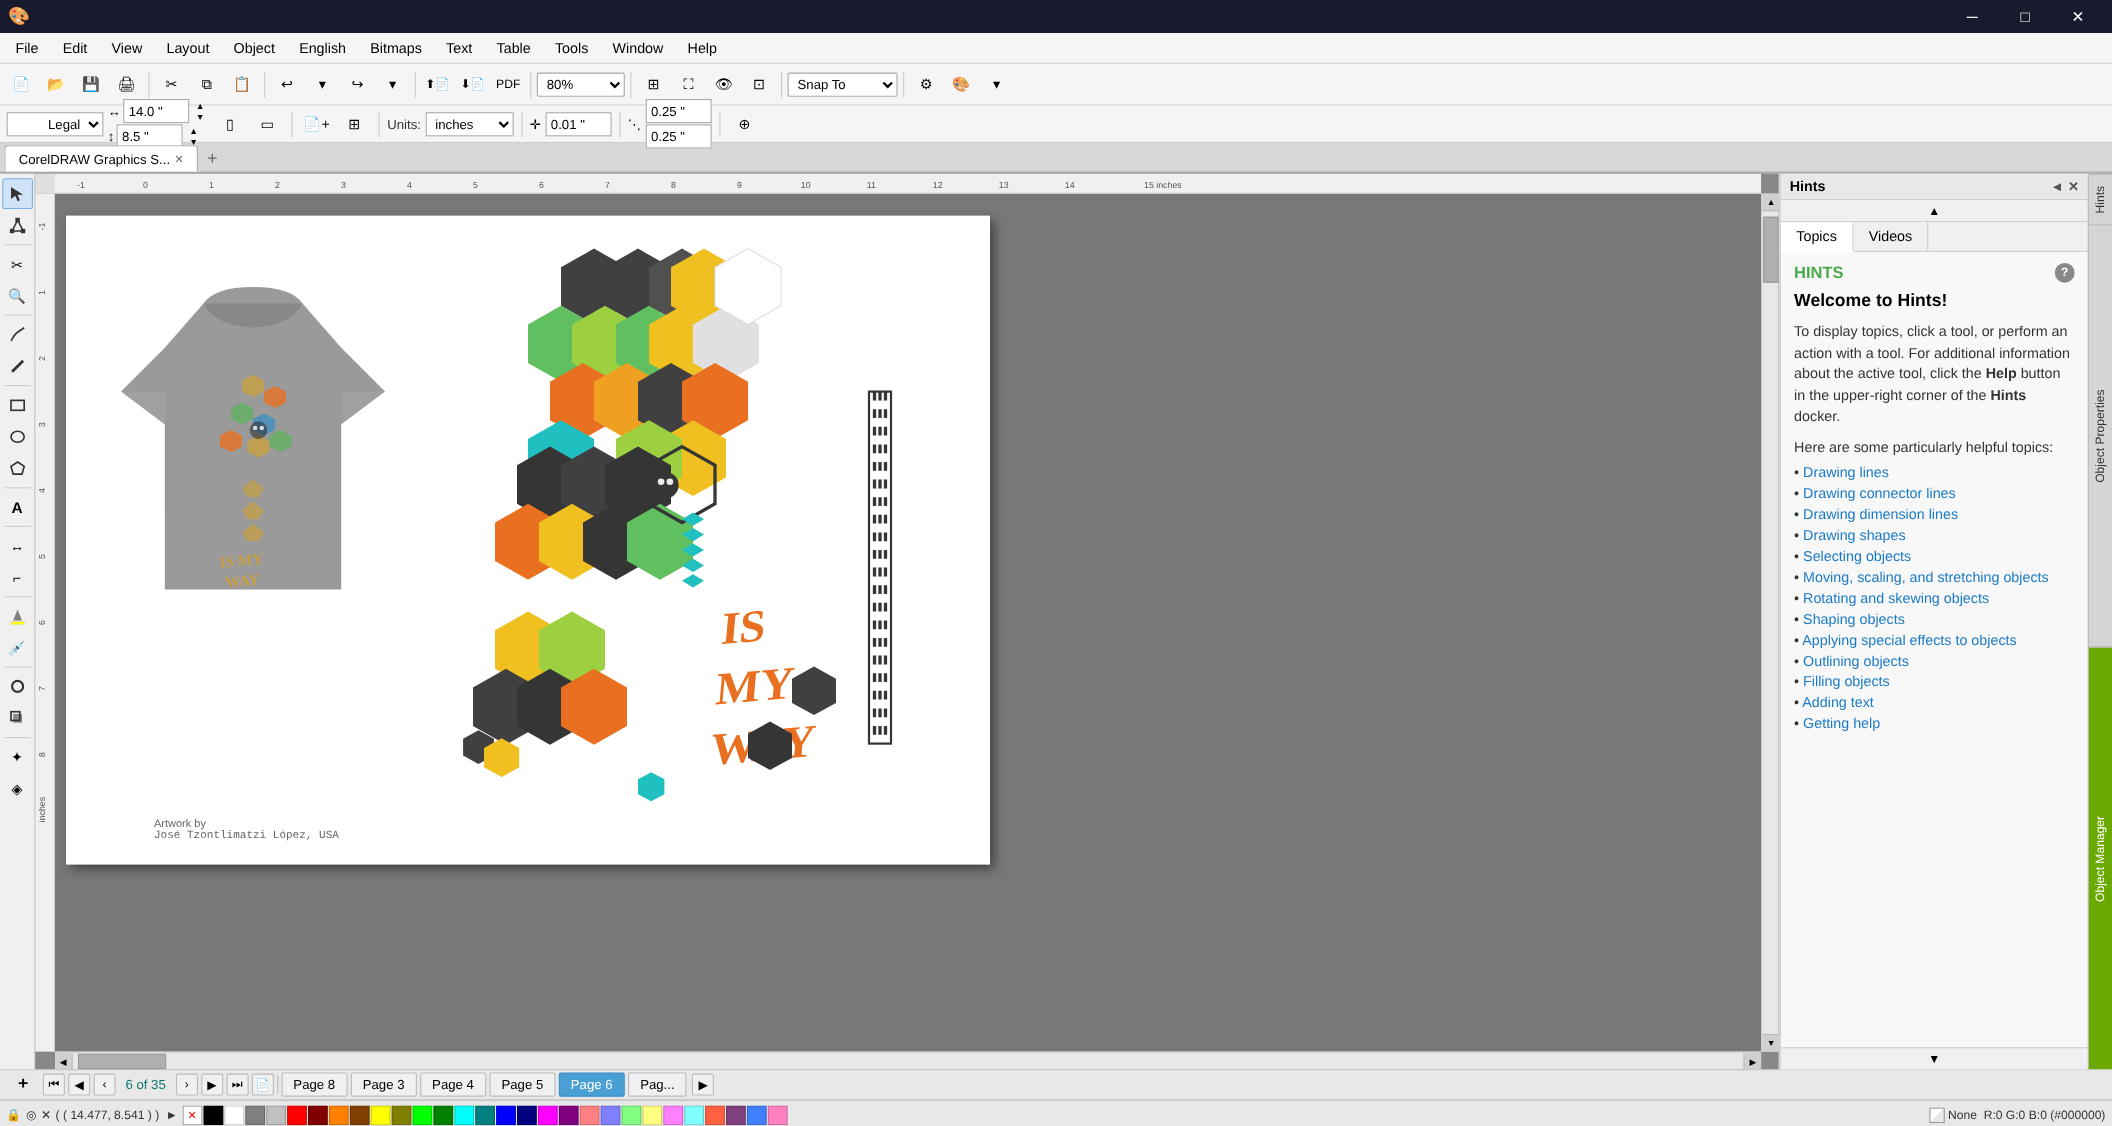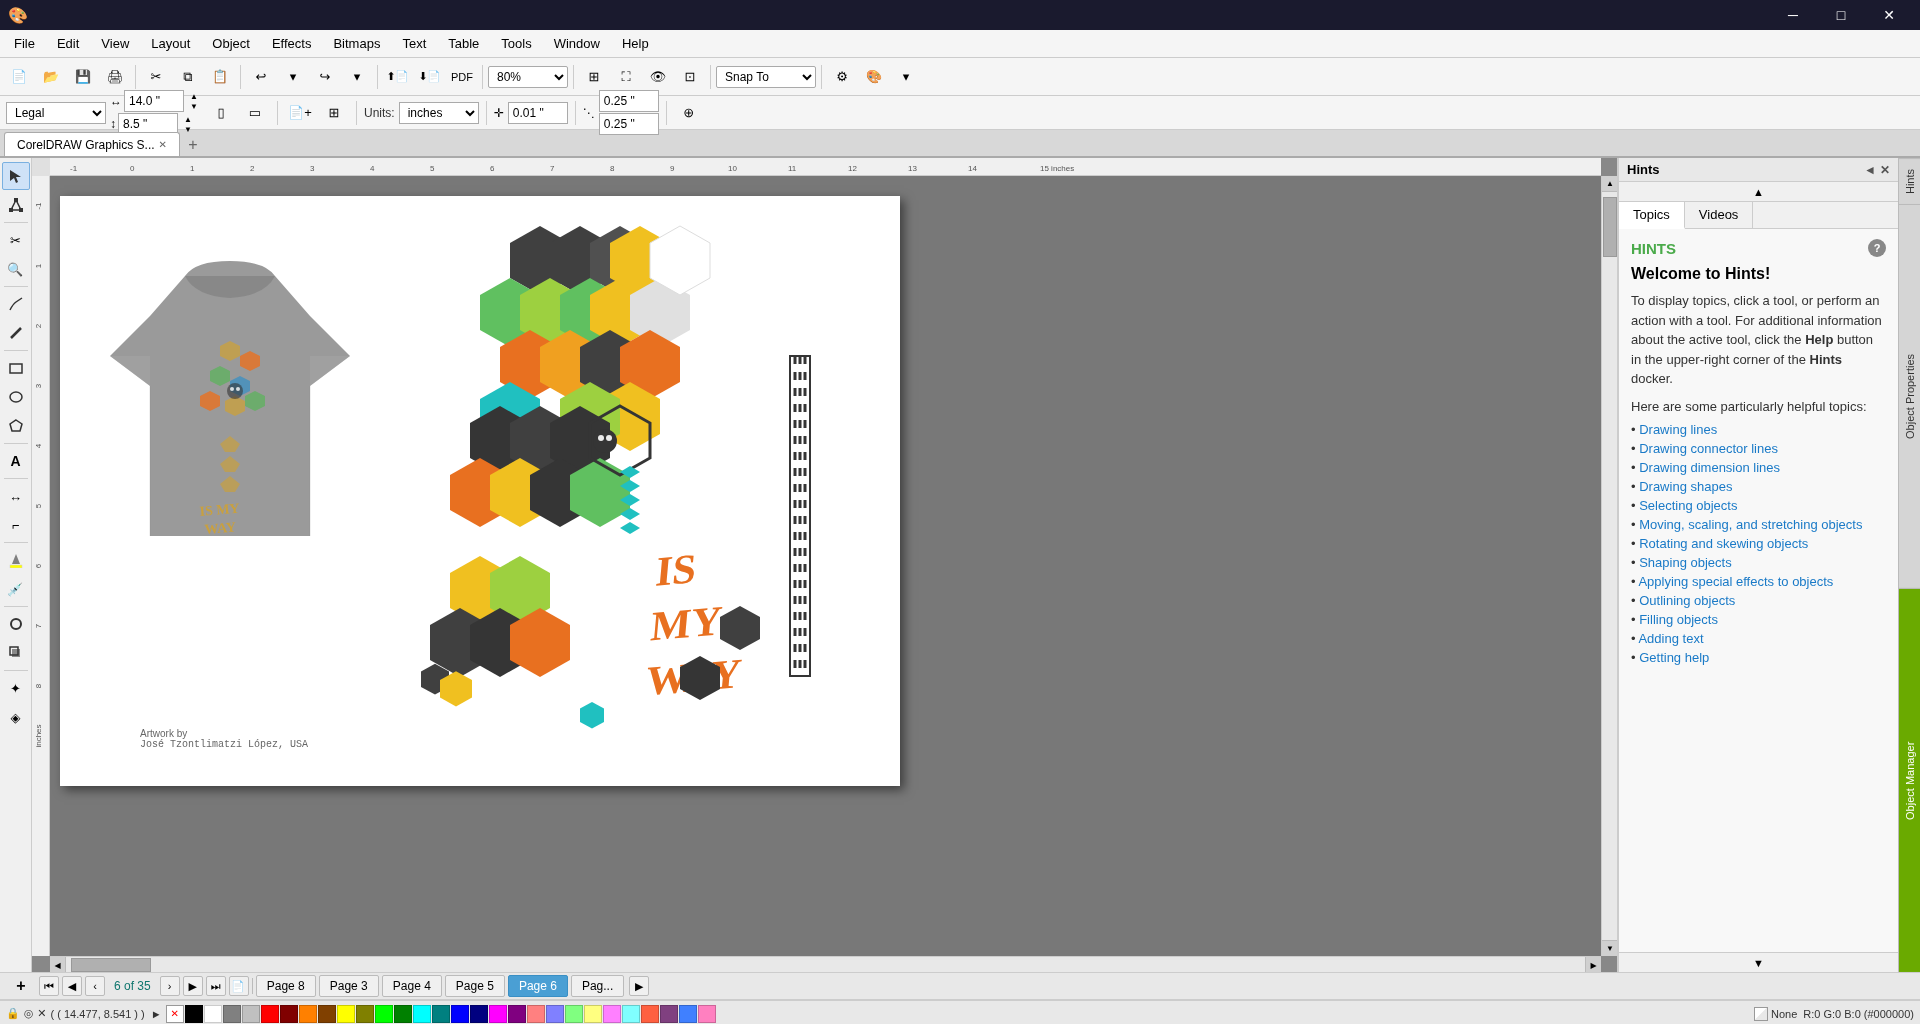--- a/index.html
+++ b/index.html
@@ -312,21 +312,21 @@
     <div class="win-btn close">✕</div>
   </div>
 </div>
 
 <div id="menu-bar">
   <div class="menu-item">File</div>
   <div class="menu-item">Edit</div>
   <div class="menu-item">View</div>
   <div class="menu-item">Layout</div>
   <div class="menu-item">Object</div>
-  <div class="menu-item">Effects</div>
+  <div class="menu-item">English</div>
   <div class="menu-item">Bitmaps</div>
   <div class="menu-item">Text</div>
   <div class="menu-item">Table</div>
   <div class="menu-item">Tools</div>
   <div class="menu-item">Window</div>
   <div class="menu-item">Help</div>
 </div>
 
 <div id="toolbar">
   <div class="tb-btn" title="New">📄</div>
@@ -361,21 +361,21 @@
   <select class="tb-input" style="width:100px;">
     <option>Snap To</option>
   </select>
   <div class="tb-sep"></div>
   <div class="tb-btn">⚙</div>
   <div class="tb-btn">🎨</div>
   <div class="tb-btn">▾</div>
 </div>
 
 <div id="prop-bar">
-  <select class="prop-select" style="width:100px;">
+  <select class="prop-select" style="width:88px;text-align:right;">
     <option>Legal</option>
     <option>Letter</option>
     <option>A4</option>
   </select>
   <div style="display:flex; flex-direction:column; gap:1px;">
     <div style="display:flex; align-items:center; gap:2px;">
       <span>↔</span>
       <input class="prop-input" value="14.0 &quot;" style="width: 60px;">
       <div style="display:flex; flex-direction:column;">
         <div class="tb-btn" style="width:16px; height:10px; font-size:8px;">▲</div>
@@ -539,21 +539,21 @@
         <text x="9" y="450" font-size="8" fill="#555" transform="rotate(-90,9,450)" text-anchor="middle">7</text>
         <text x="9" y="510" font-size="8" fill="#555" transform="rotate(-90,9,510)" text-anchor="middle">8</text>
         <text x="9" y="560" font-size="8" fill="#555" transform="rotate(-90,9,560)" text-anchor="middle">inches</text>
       </svg>
     </div>
 
     <div id="canvas-scroll" style="position:absolute; top:18px; left:18px; right:16px; bottom:16px; background:#787878; overflow:hidden;">
 
       <div id="page-canvas" style="position:absolute; top:20px; left:10px; width:840px; height:590px; background:white; box-shadow:4px 4px 10px rgba(0,0,0,0.5);">
 
-        <div style="position:absolute; bottom:36px; left:80px;">
+        <div style="position:absolute; bottom:20px; left:80px;">
           <div style="font-size:10px; color:#666;">Artwork by</div>
           <div style="font-size:10px; color:#666;font-family:Liberation Mono, monospace;">José Tzontlimatzi López, USA</div>
         </div>
 
         <div style="position:absolute; left:50px; top:60px; width:240px; height:320px;">
           <svg width="240" height="320" viewBox="0 0 240 320">
 
             <path d="M40 60 L0 100 L40 130 L40 280 L200 280 L200 130 L240 100 L200 60 L165 20 Q155 5 120 5 Q85 5 75 20 Z" fill="#9a9a9a"></path>
 
             <path d="M75 20 Q85 40 120 42 Q155 40 165 20" fill="#888888"></path>

